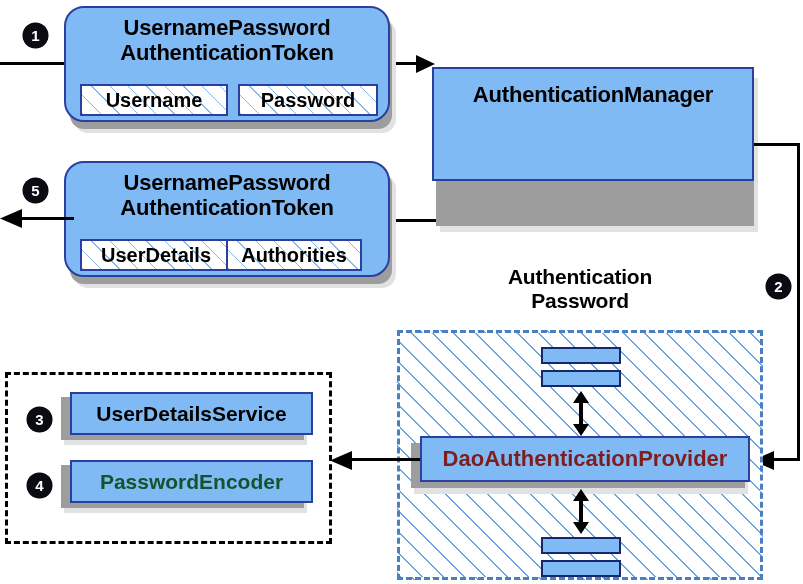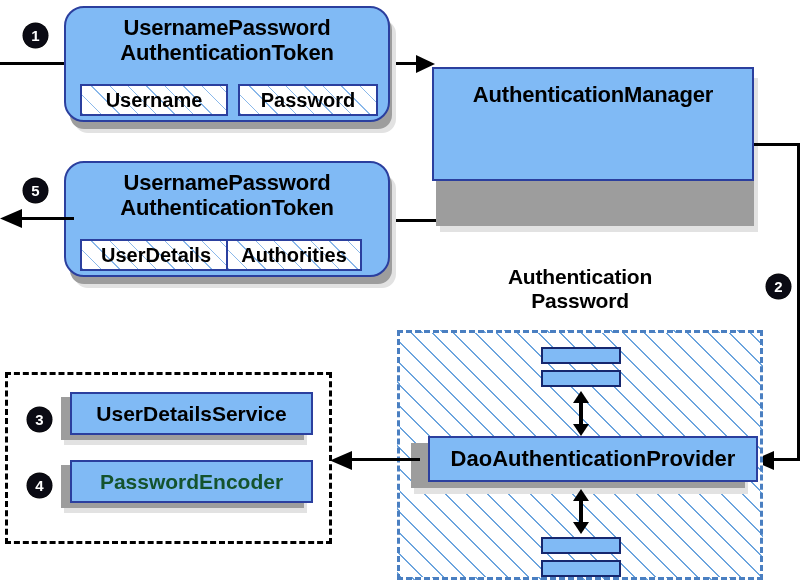--- a/index.html
+++ b/index.html
@@ -153,21 +153,21 @@
   <div class="stackbar" style="left:541px;top:370px;width:80px;height:17px;"></div>
 
   <svg class="arrow" style="left:570px;top:391px;width:22px;height:45px;" viewBox="0 0 22 45">
     <line x1="11" y1="4" x2="11" y2="41" stroke="#000" stroke-width="4"></line>
     <polygon points="11,0 19,12 3,12" fill="#000"></polygon>
     <polygon points="11,45 19,33 3,33" fill="#000"></polygon>
   </svg>
 
   <div class="shadow2" style="left:414px;top:446px;width:334px;height:48px;"></div>
   <div class="shadow" style="left:411px;top:443px;width:334px;height:45px;"></div>
-  <div class="node blue" style="left:420px;top:436px;width:330px;height:46px;display:flex;align-items:center;justify-content:center;font-size:22px;font-weight:bold;color:#000000;margin-left:8px;">
+  <div class="node blue" style="left:420px;top:436px;width:330px;height:46px;display:flex;align-items:center;justify-content:center;font-size:22px;font-weight:bold;color:#7f1d1d;">
     <span>DaoAuthenticationProvider</span>
   </div>
 
   <svg class="arrow" style="left:570px;top:489px;width:22px;height:45px;" viewBox="0 0 22 45">
     <line x1="11" y1="4" x2="11" y2="41" stroke="#000" stroke-width="4"></line>
     <polygon points="11,0 19,12 3,12" fill="#000"></polygon>
     <polygon points="11,45 19,33 3,33" fill="#000"></polygon>
   </svg>
 
   <div class="stackbar" style="left:541px;top:537px;width:80px;height:17px;"></div>

